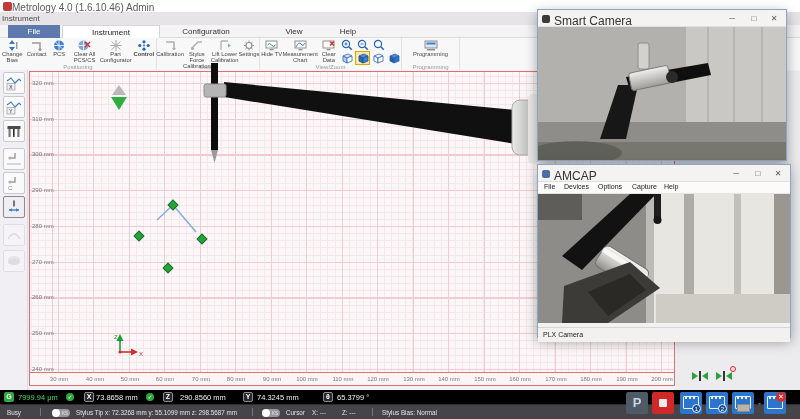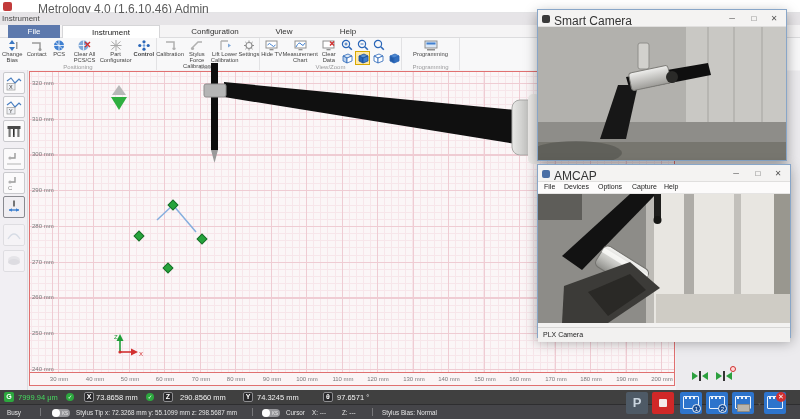--- a/index.html
+++ b/index.html
@@ -3,29 +3,29 @@
 <meta charset="utf-8">
 <style>
   * { margin:0; padding:0; box-sizing:border-box; }
   html,body { width:800px; height:419px; overflow:hidden; }
   body { font-family:"Liberation Sans", sans-serif; background:#f2f1f3; position:relative; }
   .abs { position:absolute; }
 
   
   #titlebar { left:0; top:0; width:800px; height:13px; background:#ffffff; border-bottom:1px solid #e4e4e6; }
   #app-icon { left:3px; top:2px; width:9px; height:9px; background:#c23b3b; border-radius:2px; }
-  #app-title { left:0; top:2px; font-size:12px; color:#5a5a5a; white-space:nowrap;padding-left:38px; }
+  #app-title { left:12px; top:2px; font-size:10px; color:#5a5a5a; white-space:nowrap; }
   #caption-row { left:0; top:13px; width:800px; height:12px; background:#e6e4e7; }
   #caption-row span { position:absolute; left:2px; top:1px; font-size:8px; color:#4a4a4a; }
   #tabrow { left:0; top:25px; width:800px; height:13px; background:#f5f4f5; border-bottom:1px solid #dcdcde; }
   .tab { position:absolute; top:0; height:13px; font-size:8px; line-height:13px; text-align:center; color:#333; cursor:default; }
   #tab-file { left:8px; width:52px; background:#5d79ad; color:#fff; }
   #tab-instrument { left:62px; width:98px; background:#ffffff; border:1px solid #d6d6d8; border-bottom:none; color:#222; }
-  #tab-configuration { left:167px; width:96px; }
-  #tab-view { left:260px; width:48px; }
+  #tab-configuration { left:158px; width:96px; }
+  #tab-view { left:270px; width:48px; }
   #tab-help { left:326px; width:44px; }
 
   
   #ribbon { left:0; top:38px; width:800px; height:32px; background:#f8f8f9; }
   .rgroup { position:absolute; top:0; height:32px; border-right:1px solid #e2e2e4; }
   .rgroup-label { position:absolute; bottom:0px; left:0; width:100%; text-align:center; font-size:6px; color:#9a9a9c; }
   .rbtns { position:absolute; top:1px; left:0; width:100%; display:flex; justify-content:space-evenly; }
   .rbtn { display:flex; flex-direction:column; align-items:center; cursor:default; }
   .ric { height:12px; display:flex; align-items:center; justify-content:center; }
   .rlb { font-size:5.8px; line-height:6px; color:#444; text-align:center; }
@@ -60,21 +60,21 @@
   #right-strip { left:676px; top:71px; width:124px; height:319px; background:#ecebee; }
   .limit-ind { position:absolute; display:flex; align-items:center; }
   .tri-r { width:0; height:0; border-top:4px solid transparent; border-bottom:4px solid transparent; border-left:6px solid #2ca03e; }
   .tri-l { width:0; height:0; border-top:4px solid transparent; border-bottom:4px solid transparent; border-right:6px solid #2ca03e; }
   .lim-bar { width:2px; height:10px; background:#333; margin:0 1px; }
   .red-badge { position:absolute; right:-4px; top:-5px; width:6px; height:6px; border:1px solid #d03030; border-radius:50%; background:#ffd9d9; }
 
   #overlay-svg { left:0; top:0; width:800px; height:419px; pointer-events:none; z-index:5; }
 
   
-  #status1 { left:0; top:390px; width:800px; height:14px; background:#404040; z-index:8; }
+  #status1 { left:0; top:390px; width:800px; height:14px; background:#000000; z-index:8; }
   #status2 { left:0; top:404px; width:800px; height:15px; background:#454549; border-top:1px solid #2e2e30; z-index:8; }
   .badge { position:absolute; top:2px; width:10px; height:10px; border-radius:2px; font-size:7px; font-weight:bold; color:#fff; text-align:center; line-height:10px; }
   .badge.dark { background:#28282a; border:1px solid #8d8d90; line-height:8px; }
   .badge.green { background:#2ca83e; }
   .sv { position:absolute; top:3px; font-size:7.5px; color:#f0f0f0; white-space:nowrap; }
   .sv.green { color:#46d95f; }
   .chk { position:absolute; top:3px; width:8px; height:8px; background:#2ca83e; border-radius:50%; color:#fff; font-size:5.5px; text-align:center; line-height:8px; }
   .s2t { position:absolute; top:4px; font-size:6.3px; color:#e4e4e4; white-space:nowrap; }
   .s2sep { position:absolute; top:3px; width:1px; height:8px; background:#77777a; }
   .toggle { position:absolute; top:4px; width:18px; height:8px; background:#97979b; border-radius:4px; cursor:default; }
@@ -574,21 +574,21 @@
   <span class="sv green" style="left:18px">7999.94 μm</span>
   <span class="chk" style="left:66px">✓</span>
   <span class="badge dark" style="left:84px">X</span>
   <span class="sv" style="left:96px">73.8658 mm</span>
   <span class="chk" style="left:146px">✓</span>
   <span class="badge dark" style="left:163px">Z</span>
   <span class="sv" style="left:180px">290.8560 mm</span>
   <span class="badge dark" style="left:243px">Y</span>
   <span class="sv" style="left:257px">74.3245 mm</span>
   <span class="badge dark" style="left:323px">θ</span>
-  <span class="sv" style="left:337px">97.6571 °</span>
+  <span class="sv" style="left:337px">65.3799 °</span>
 </div>
 
 <div class="abs" id="status2">
   <span class="s2t" style="left:7px">Busy</span>
   <span class="s2sep" style="left:40px"></span>
   <span class="toggle" style="left:52px">
     <span class="knob"></span>
     <span class="tlabel">KS</span>
   </span>
   <span class="s2t" style="left:76px">Stylus Tip  x: 72.3268 mm  y: 55.1099 mm  z: 298.5687 mm</span>

